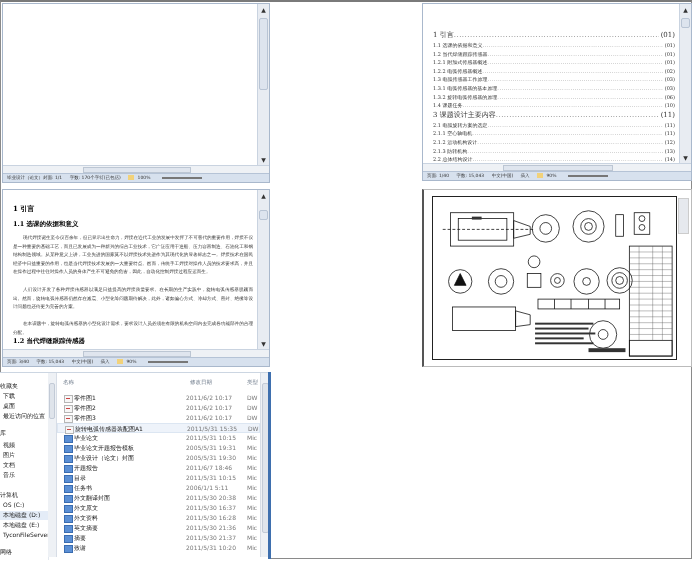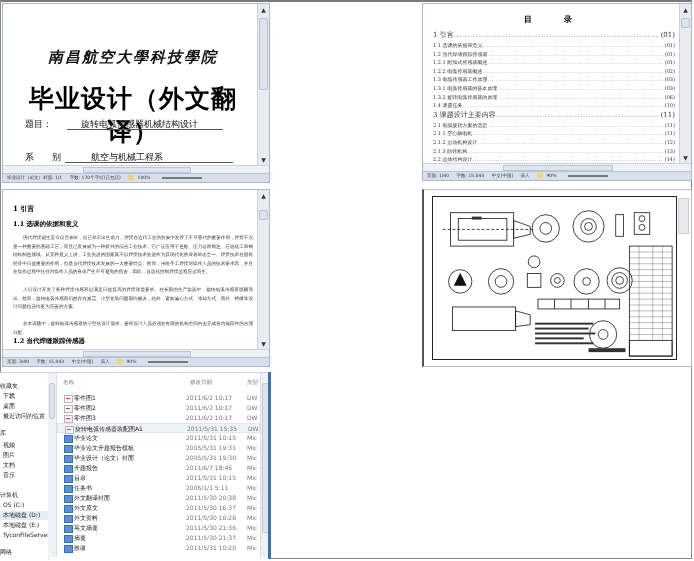--- a/index.html
+++ b/index.html
@@ -63,52 +63,39 @@
   .listscroll{position:absolute;right:0;top:0;width:9px;height:184px;background:#eef1f5;border-left:1px solid #d7dde6;}
   .listscroll .thumb{position:absolute;left:1px;right:1px;top:10px;height:148px;background:#dfe4eb;border:1px solid #c2cad6;border-radius:2px;}
   .blueedge{position:absolute;left:268px;top:372px;width:3px;height:187px;background:#3e6fae;}
 </style>
 </head>
 <body>
 
 <div class="frame"></div>
 
 <div class="win cover" style="left:2px;top:3px;width:268px;height:180px;">
-  <div class="page">
-    <div class="school">南昌航空大學科技學院</div>
-    <div class="title">毕业设计（外文翻译）</div>
-    <div class="row" style="top:110px;left:16px;">题目：</div>
-    <div class="row" style="top:110px;left:72px;">旋转电弧传感器机械结构设计</div>
-    <div class="line" style="top:121px;left:58px;width:156px;"></div>
-    <div class="row" style="top:143px;left:16px;">系　　别</div>
-    <div class="row" style="top:143px;left:82px;">航空与机械工程系</div>
-    <div class="line" style="top:154px;left:56px;width:168px;"></div>
-    <div class="row" style="top:156px;left:16px;">专业名称</div>
-    <div class="row" style="top:156px;left:82px;">机械设计制造及其自动化</div>
-  </div>
   <div class="vscroll">
     <div class="arrow" style="top:2px;">▲</div>
     <div class="thumb"></div>
     <div class="arrow" style="bottom:2px;">▼</div>
   </div>
   <div class="hscroll">
       <div class="thumb"></div>
     </div>
   <div class="status">
     <span>毕业设计（论文）封面: 1/1</span>
     <span>字数: 170个字符(已包括)</span>
     <i class="view"></i>
     <span>100%</span>
     <i class="zoomslider"></i>
   </div>
 </div>
 
 <div class="win toc" style="left:422px;top:3px;width:270px;height:178px;">
   <div class="page">
-    <div class="head">目　录</div>
     <ul>
       <li class="major">
           <span class="t">1  引言</span>
           <span class="dots"></span>
           <span class="p">(01)</span>
         </li>
       <li>
           <span class="t">1.1 选课的依据和意义</span>
           <span class="dots"></span>
           <span class="p">(01)</span>

